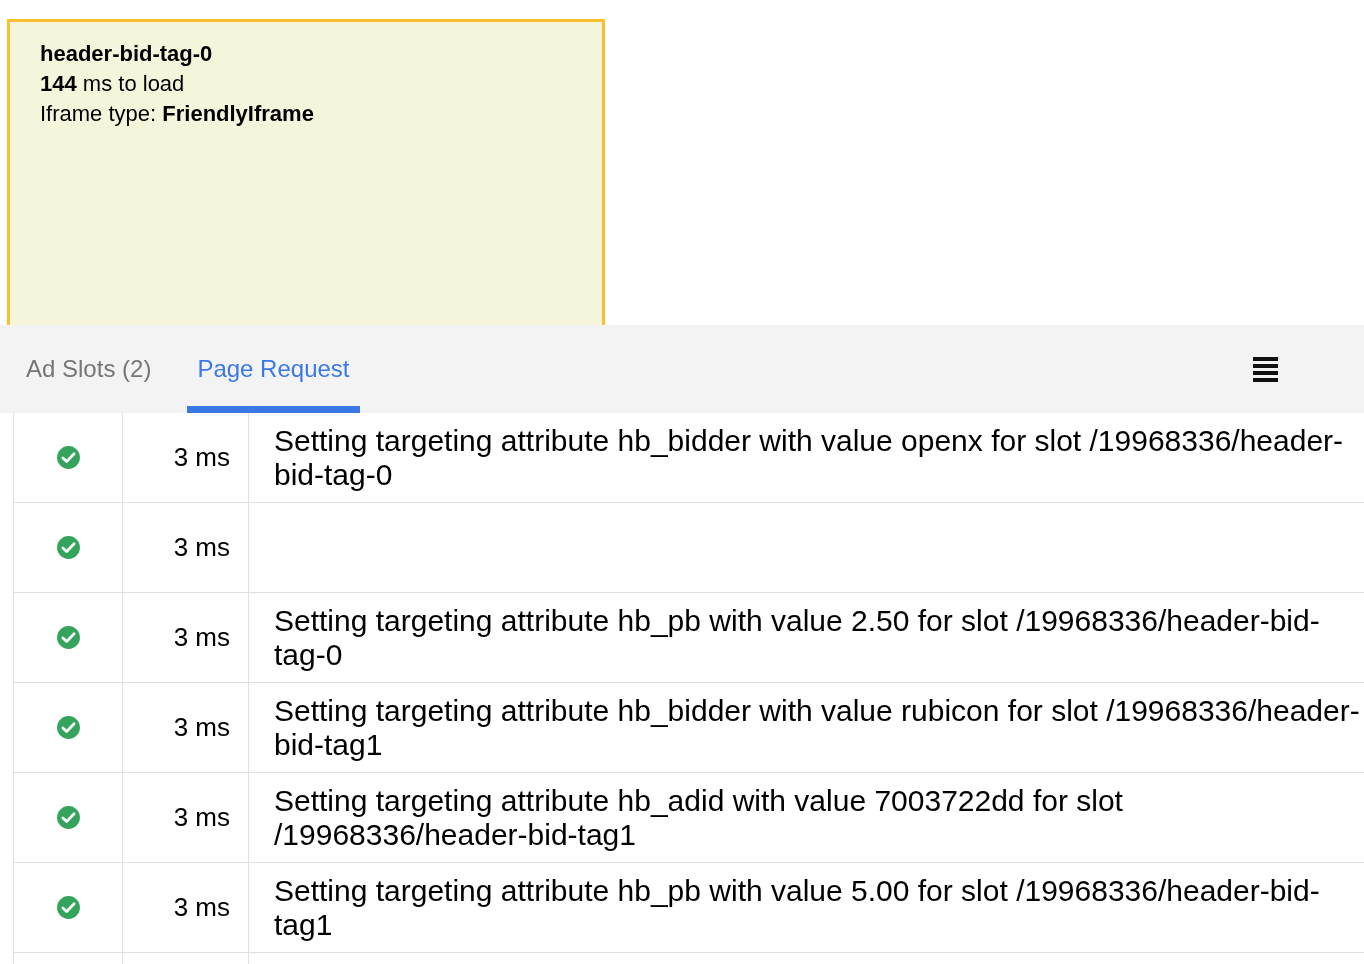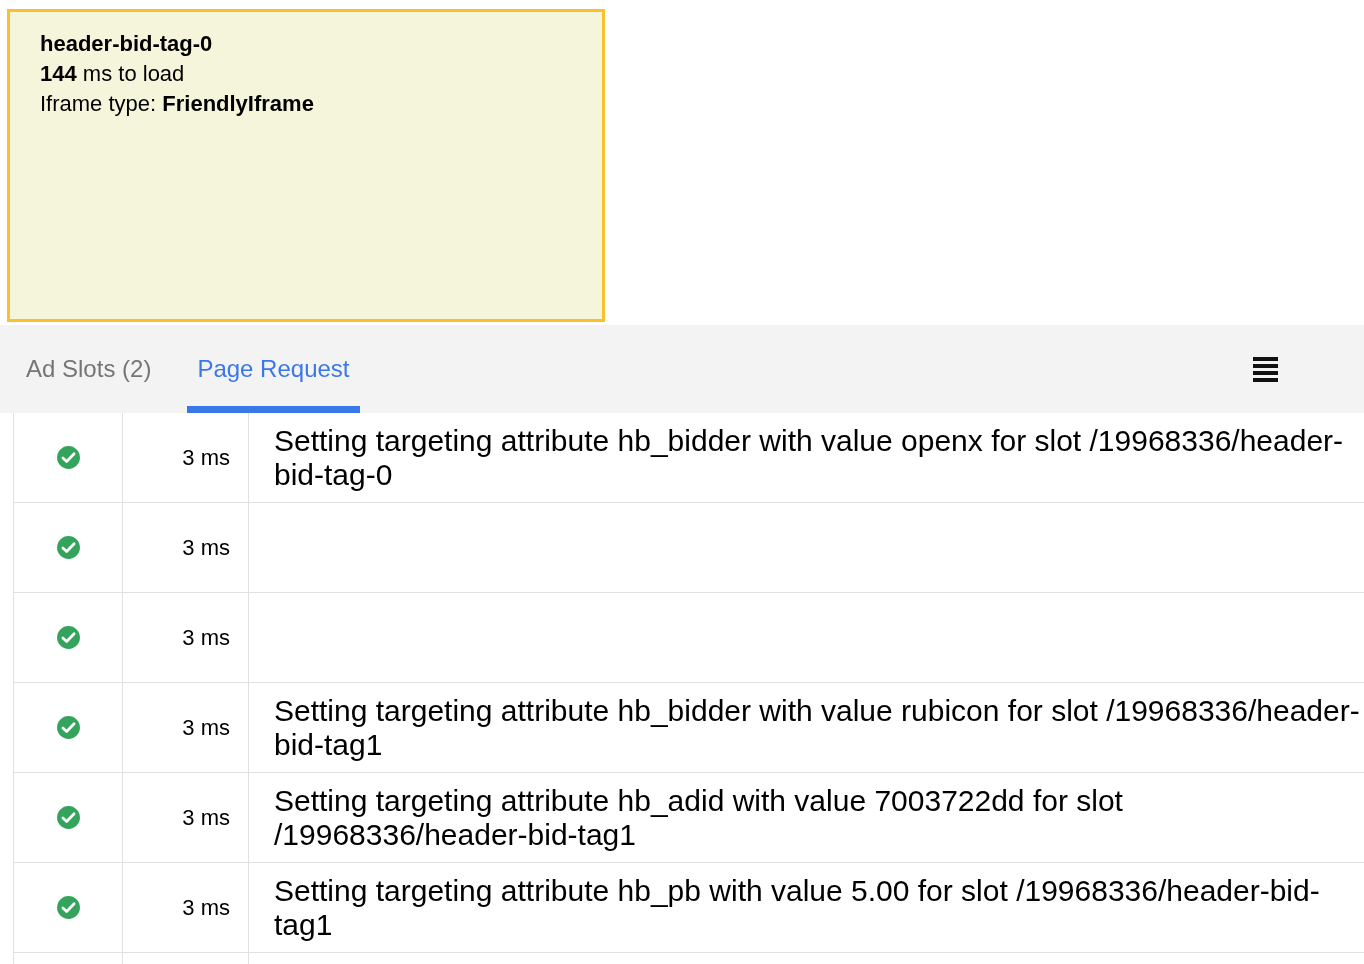--- a/index.html
+++ b/index.html
@@ -9,21 +9,21 @@
     overflow: hidden;
     background: #ffffff;
     font-family: "Liberation Sans", sans-serif;
     color: #000;
   }
   body { position: relative; }
 
   
   .slot-overlay {
     position: absolute;
-    left: 7px; top: 9px;
+    left: 7px; top: 19px;
     width: 598px; height: 313px;
     background: #F5F5DC;
     border: 3px solid #FBC02D;
     padding: 17px 30px;
     font-size: 22px;
     line-height: 30px;
   }
   .slot-overlay b { font-weight: bold; }
 
   
@@ -78,21 +78,21 @@
   .cell-status {
     width: 109px;
     border-right: 1px solid #E0E0E0;
     display: flex; align-items: center; justify-content: center;
   }
   .cell-time {
     width: 126px;
     border-right: 1px solid #E0E0E0;
     display: flex; align-items: center; justify-content: flex-end;
     padding-right: 18px;
-    font-size: 22px;
+    font-size: 26px;
   }
   .cell-msg {
     flex: 1;
     display: flex; align-items: center;
     padding-left: 25px;
     font-size: 30px;
   }
   .check-icon { display: block; }
 </style>
 </head>
@@ -139,20 +139,21 @@
   </div>
 
   <div class="log-row">
     <div class="cell-status">
       <svg class="check-icon" width="25" height="25" viewBox="0 0 24 24">
         <circle cx="12" cy="12" r="11" fill="#34A45C"></circle>
         <path d="M6.6 12.4 L10.2 15.9 L17.4 8.4" stroke="#ffffff" stroke-width="2.6" fill="none" stroke-linecap="round" stroke-linejoin="round"></path>
       </svg>
     </div>
     <div class="cell-time">3 ms</div>
+    <div class="cell-msg">Setting targeting attribute hb_pb with value 2.50 for slot /19968336/header-bid-tag-0</div>
   </div>
 
   <div class="log-row">
     <div class="cell-status">
       <svg class="check-icon" width="25" height="25" viewBox="0 0 24 24">
         <circle cx="12" cy="12" r="11" fill="#34A45C"></circle>
         <path d="M6.6 12.4 L10.2 15.9 L17.4 8.4" stroke="#ffffff" stroke-width="2.6" fill="none" stroke-linecap="round" stroke-linejoin="round"></path>
       </svg>
     </div>
     <div class="cell-time">3 ms</div>

